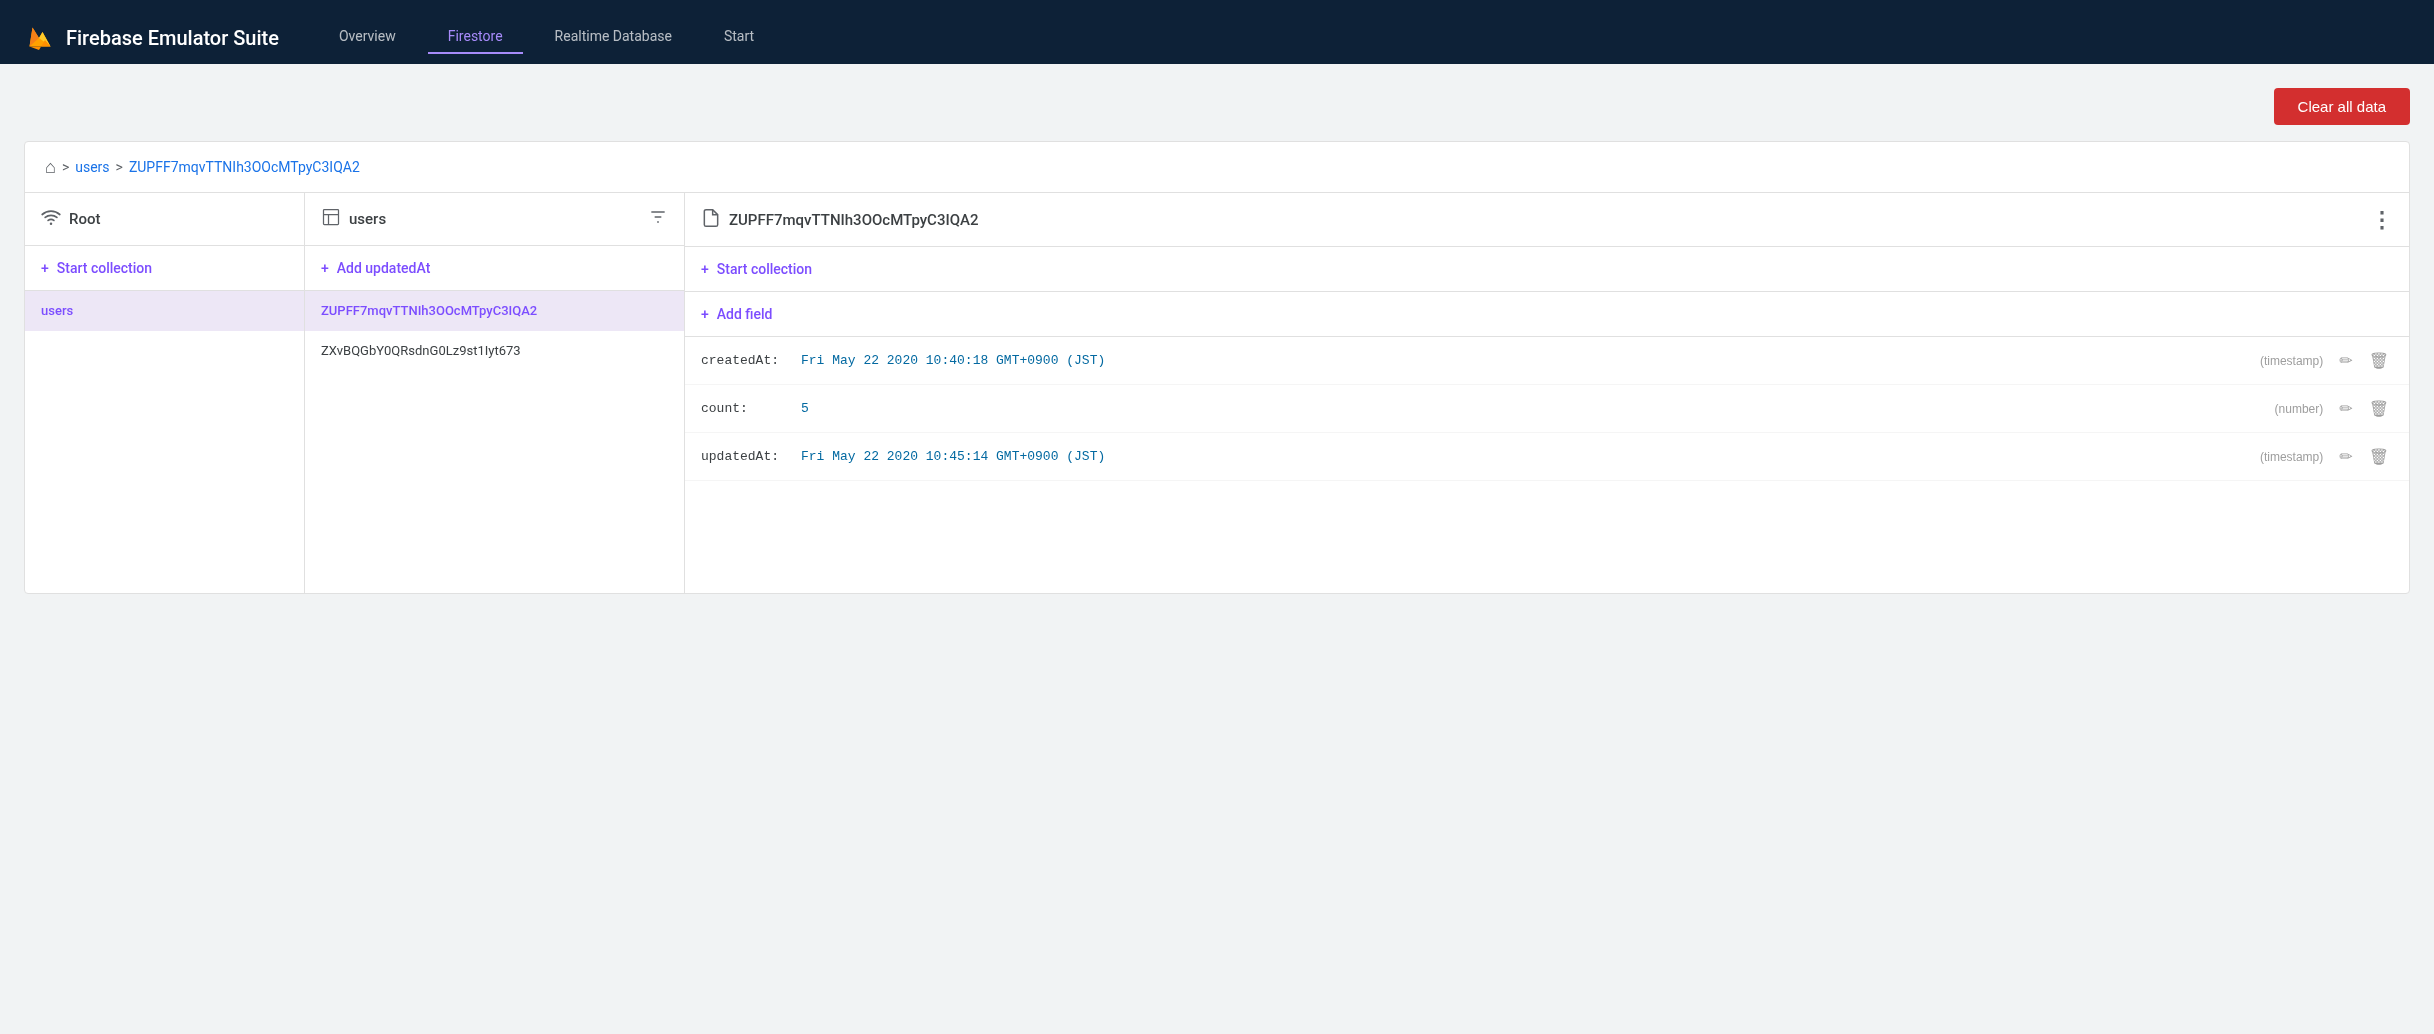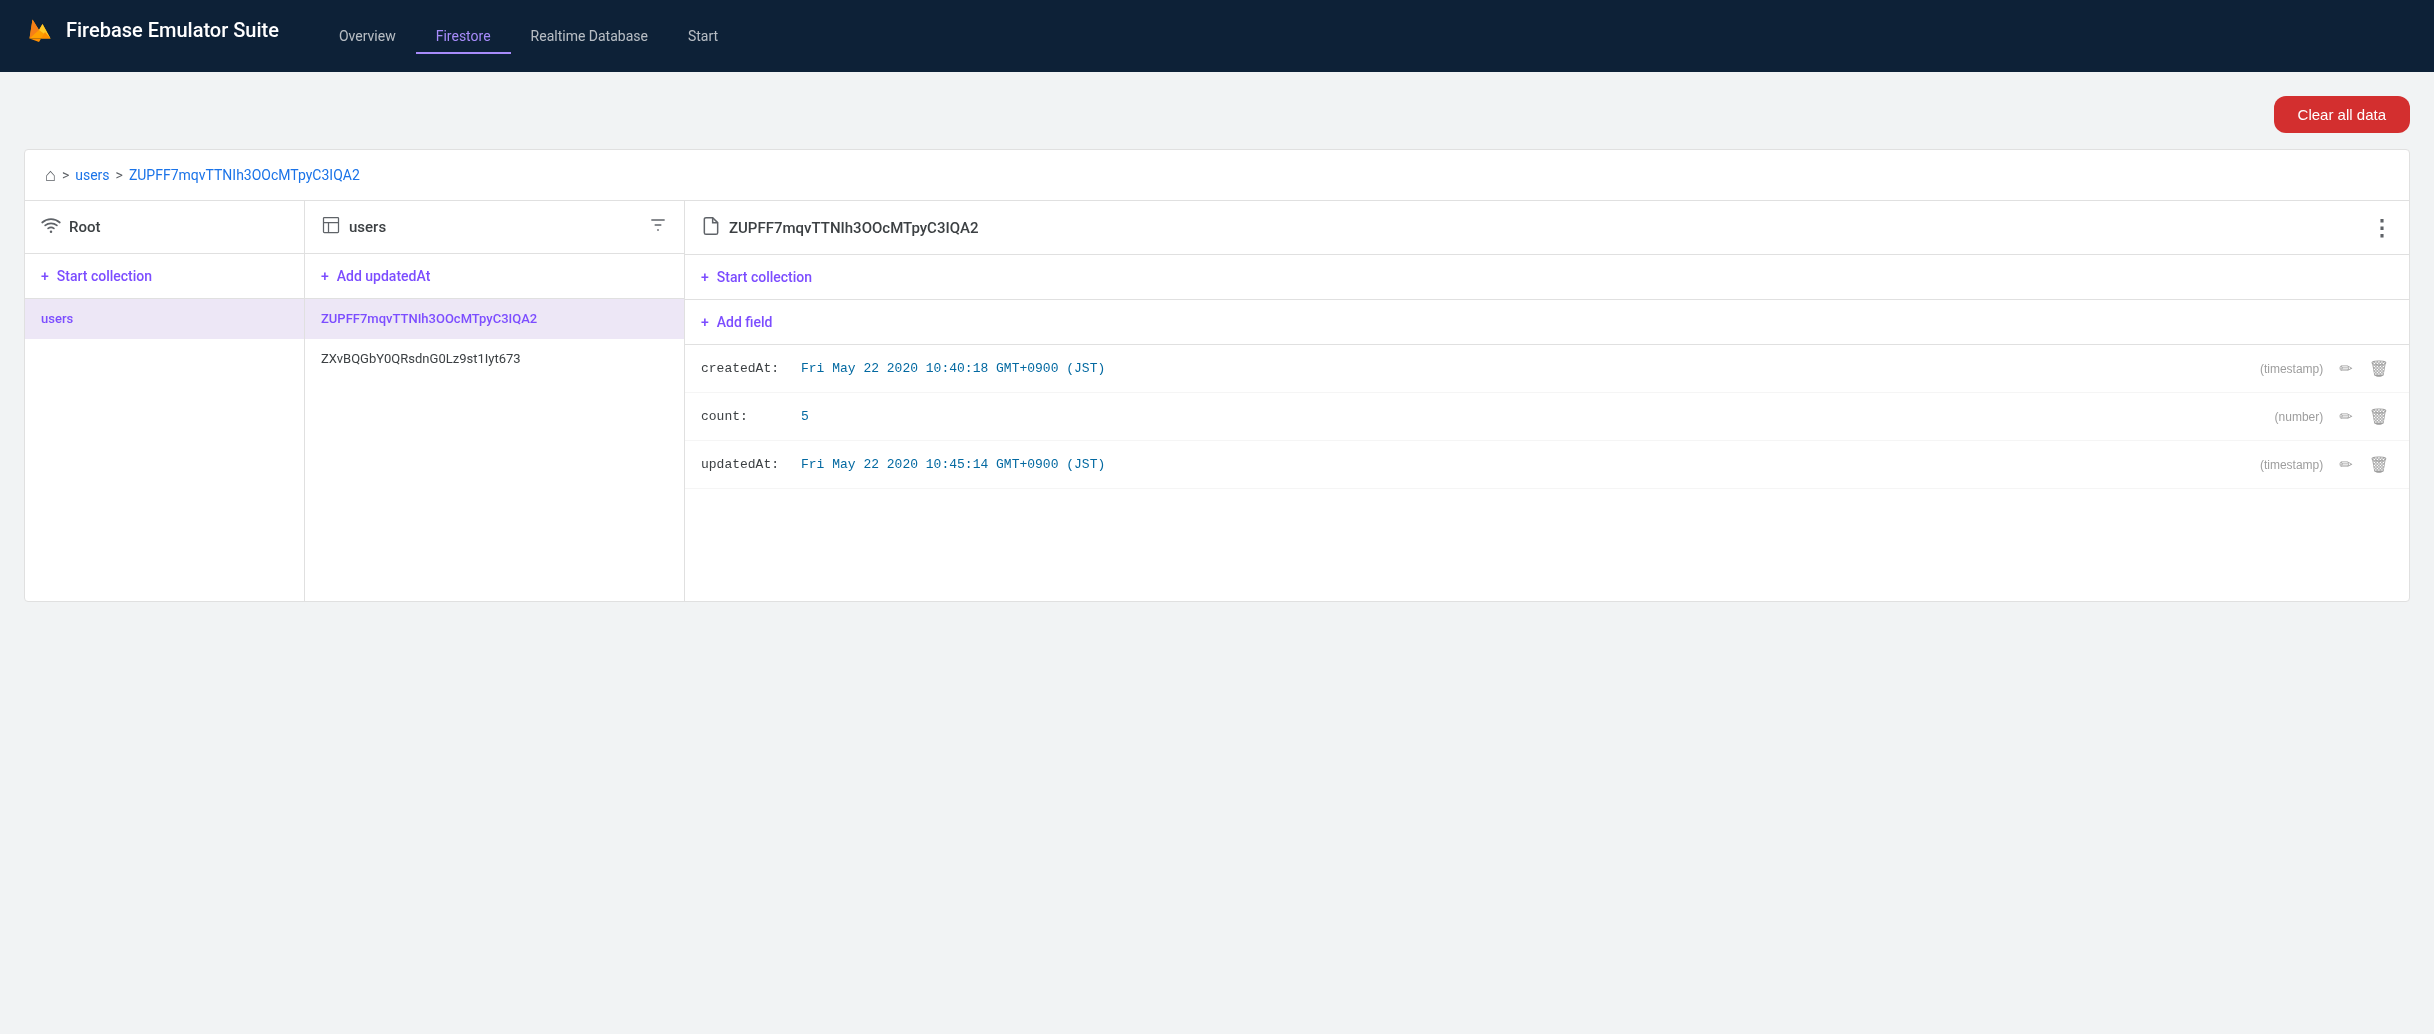--- a/index.html
+++ b/index.html
@@ -7,41 +7,41 @@
 
     
     .header {
       background: #0d2137;
       padding: 0 24px;
       display: flex;
       flex-direction: column;
     }
     .header-top {
       display: flex;
-      align-items: flex-start;
-      padding: 14px 0 18px;
+      align-items: flex-end;
+      padding: 14px 0 10px;
     }
     .firebase-logo {
       display: flex;
       align-items: center;
       gap: 10px;
       margin-right: 40px;
     }
     .firebase-logo-icon {
       width: 32px;
       height: 32px;
     }
     .firebase-logo-text {
       color: #fff;
       font-size: 20px;
       font-weight: 500;
     }
     .nav-tabs {
       display: flex;
-      gap: 0;
+      gap: 12px;
     }
     .nav-tab {
       color: rgba(255,255,255,0.7);
       font-size: 14px;
       padding: 14px 20px 10px;
       cursor: pointer;
       text-decoration: none;
       position: relative;
       font-weight: 400;
     }
@@ -64,21 +64,21 @@
     }
     .toolbar {
       display: flex;
       justify-content: flex-end;
       margin-bottom: 16px;
     }
     .clear-btn {
       background: #d32f2f;
       color: #fff;
       border: none;
-      border-radius: 12px;
+      border-radius: 4px;
       padding: 10px 24px;
       font-size: 15px;
       font-weight: 500;
       cursor: pointer;
     }
 
     
     .firestore-panel {
       background: #fff;
       border: 1px solid #e0e0e0;

